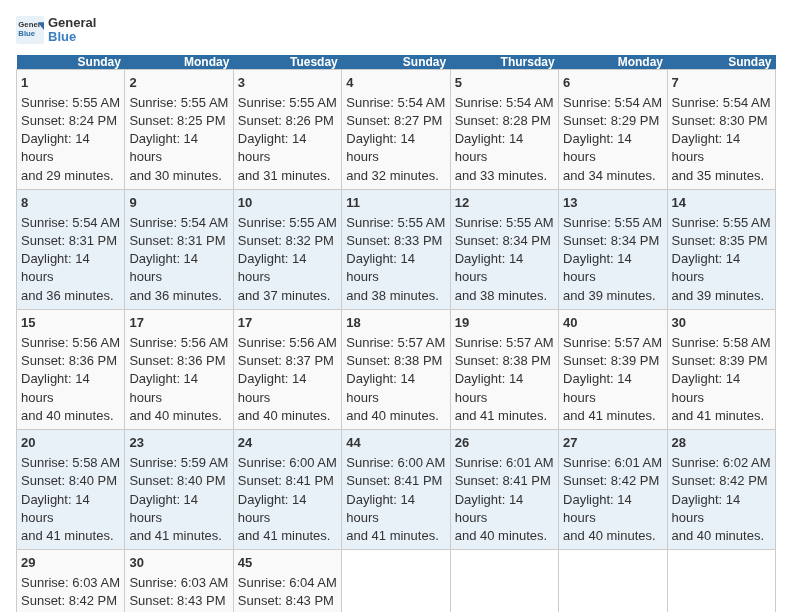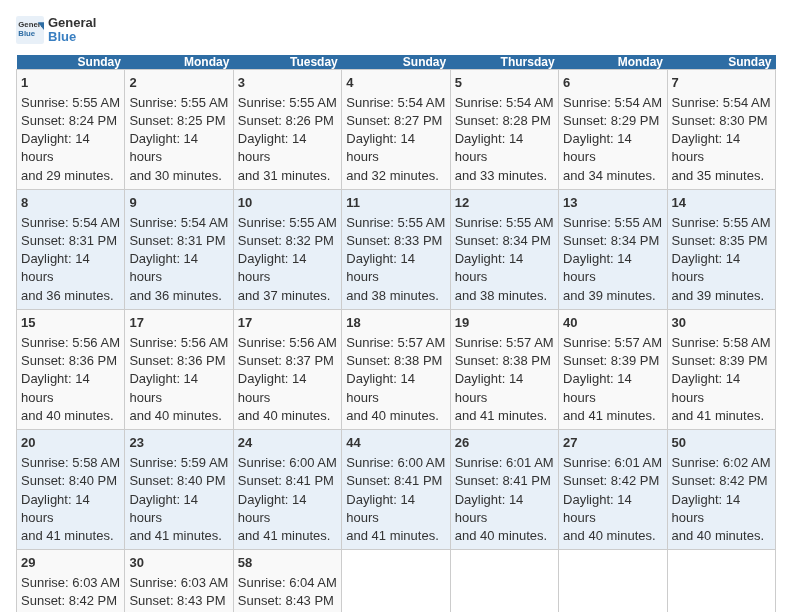--- a/index.html
+++ b/index.html
@@ -234,35 +234,35 @@
       </td>
         <td>
         <span class="day-num">26</span>
         <span class="day-info">Sunrise: 6:01 AM<br>Sunset: 8:41 PM<br>Daylight: 14 hours<br>and 40 minutes.</span>
       </td>
         <td>
         <span class="day-num">27</span>
         <span class="day-info">Sunrise: 6:01 AM<br>Sunset: 8:42 PM<br>Daylight: 14 hours<br>and 40 minutes.</span>
       </td>
         <td>
-        <span class="day-num">50</span>
+        <span class="day-num">28</span>
         <span class="day-info">Sunrise: 6:02 AM<br>Sunset: 8:42 PM<br>Daylight: 14 hours<br>and 40 minutes.</span>
       </td>
       </tr>
       <tr>
         <td>
         <span class="day-num">29</span>
         <span class="day-info">Sunrise: 6:03 AM<br>Sunset: 8:42 PM<br>Daylight: 14 hours<br>and 39 minutes.</span>
       </td>
         <td>
         <span class="day-num">30</span>
         <span class="day-info">Sunrise: 6:03 AM<br>Sunset: 8:43 PM<br>Daylight: 14 hours<br>and 39 minutes.</span>
       </td>
         <td>
-        <span class="day-num">58</span>
+        <span class="day-num">45</span>
         <span class="day-info">Sunrise: 6:04 AM<br>Sunset: 8:43 PM<br>Daylight: 14 hours<br>and 38 minutes.</span>
       </td>
         <td class="empty"></td>
         <td class="empty"></td>
         <td class="empty"></td>
         <td class="empty"></td>
       </tr>
     </tbody>
 </table>
 

